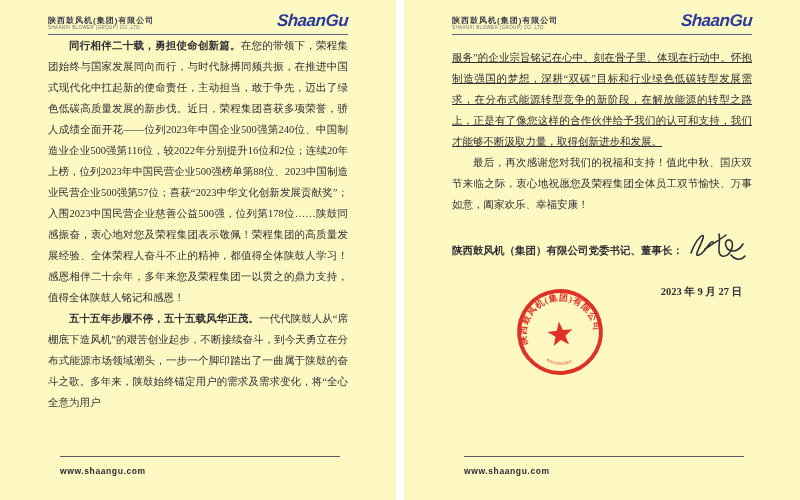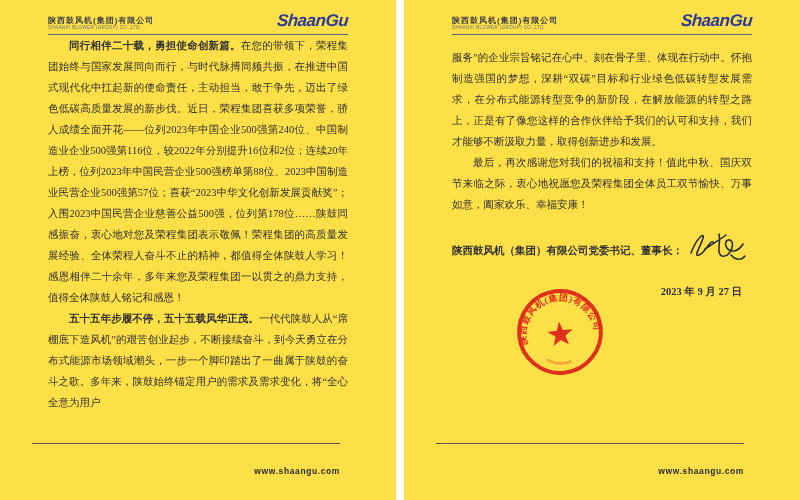--- a/index.html
+++ b/index.html
@@ -3,21 +3,21 @@
 <meta charset="utf-8">
 <style>
   html,body{margin:0;padding:0;}
   body{
     width:800px;height:500px;background:#ffffff;
     display:flex;gap:8px;overflow:hidden;
     font-family:"Liberation Serif","DejaVu Serif",serif;
   }
   .page{
     position:relative;width:396px;height:500px;
-    background:#fde047;overflow:hidden;color:#2e2e33;
+    background:#fef9c3;overflow:hidden;color:#2e2e33;
   }
   .page-inner{padding:0 48px;}
   .page-header{
     display:flex;justify-content:space-between;align-items:flex-end;
     padding:11px 0 3px 0;border-bottom:1.5px solid #5b6386;
   }
   .brand-block{line-height:1.1;}
   .brand-cn{font-size:8px;font-weight:bold;color:#3b3b48;letter-spacing:1px;font-family:"Liberation Sans",sans-serif;}
   .brand-en{font-size:4.5px;color:#6b6b78;letter-spacing:.4px;font-family:"Liberation Sans",sans-serif;}
   .logo{
@@ -26,25 +26,25 @@
   }
   .letter-title{
     text-align:center;font-size:14px;font-weight:bold;color:#26262b;
     letter-spacing:11px;margin:11px 0 7px 0;text-indent:11px;
   }
   .salutation{font-size:10.5px;font-weight:bold;line-height:21px;margin:0;}
   p.para{
     margin:0;font-size:10.5px;line-height:21px;text-align:justify;
     text-indent:2em;color:#2e2e33;
   }
-  p.para.no-indent{text-indent:0;}
+  p.para.no-indent{text-indent:0;text-decoration:underline;}
   p.para .lead{font-weight:bold;}
   .page-footer{
-    position:absolute;left:32px;right:56px;bottom:22px;
-    border-top:1px solid #5a5560;text-align:right;padding-top:16px;
+    position:absolute;left:60px;right:56px;bottom:22px;
+    border-top:1px solid #5a5560;text-align:left;padding-top:3px;
   }
   .site{
     font-family:"Liberation Sans",sans-serif;font-size:8.5px;font-weight:bold;
     color:#2b2b33;letter-spacing:.6px;
   }
   .sign-row{
     margin-top:22px;display:flex;align-items:center;
     font-size:10.5px;font-weight:bold;white-space:nowrap;position:relative;z-index:2;
   }
   .sign-scribble{margin-left:2px;margin-top:-10px;}

